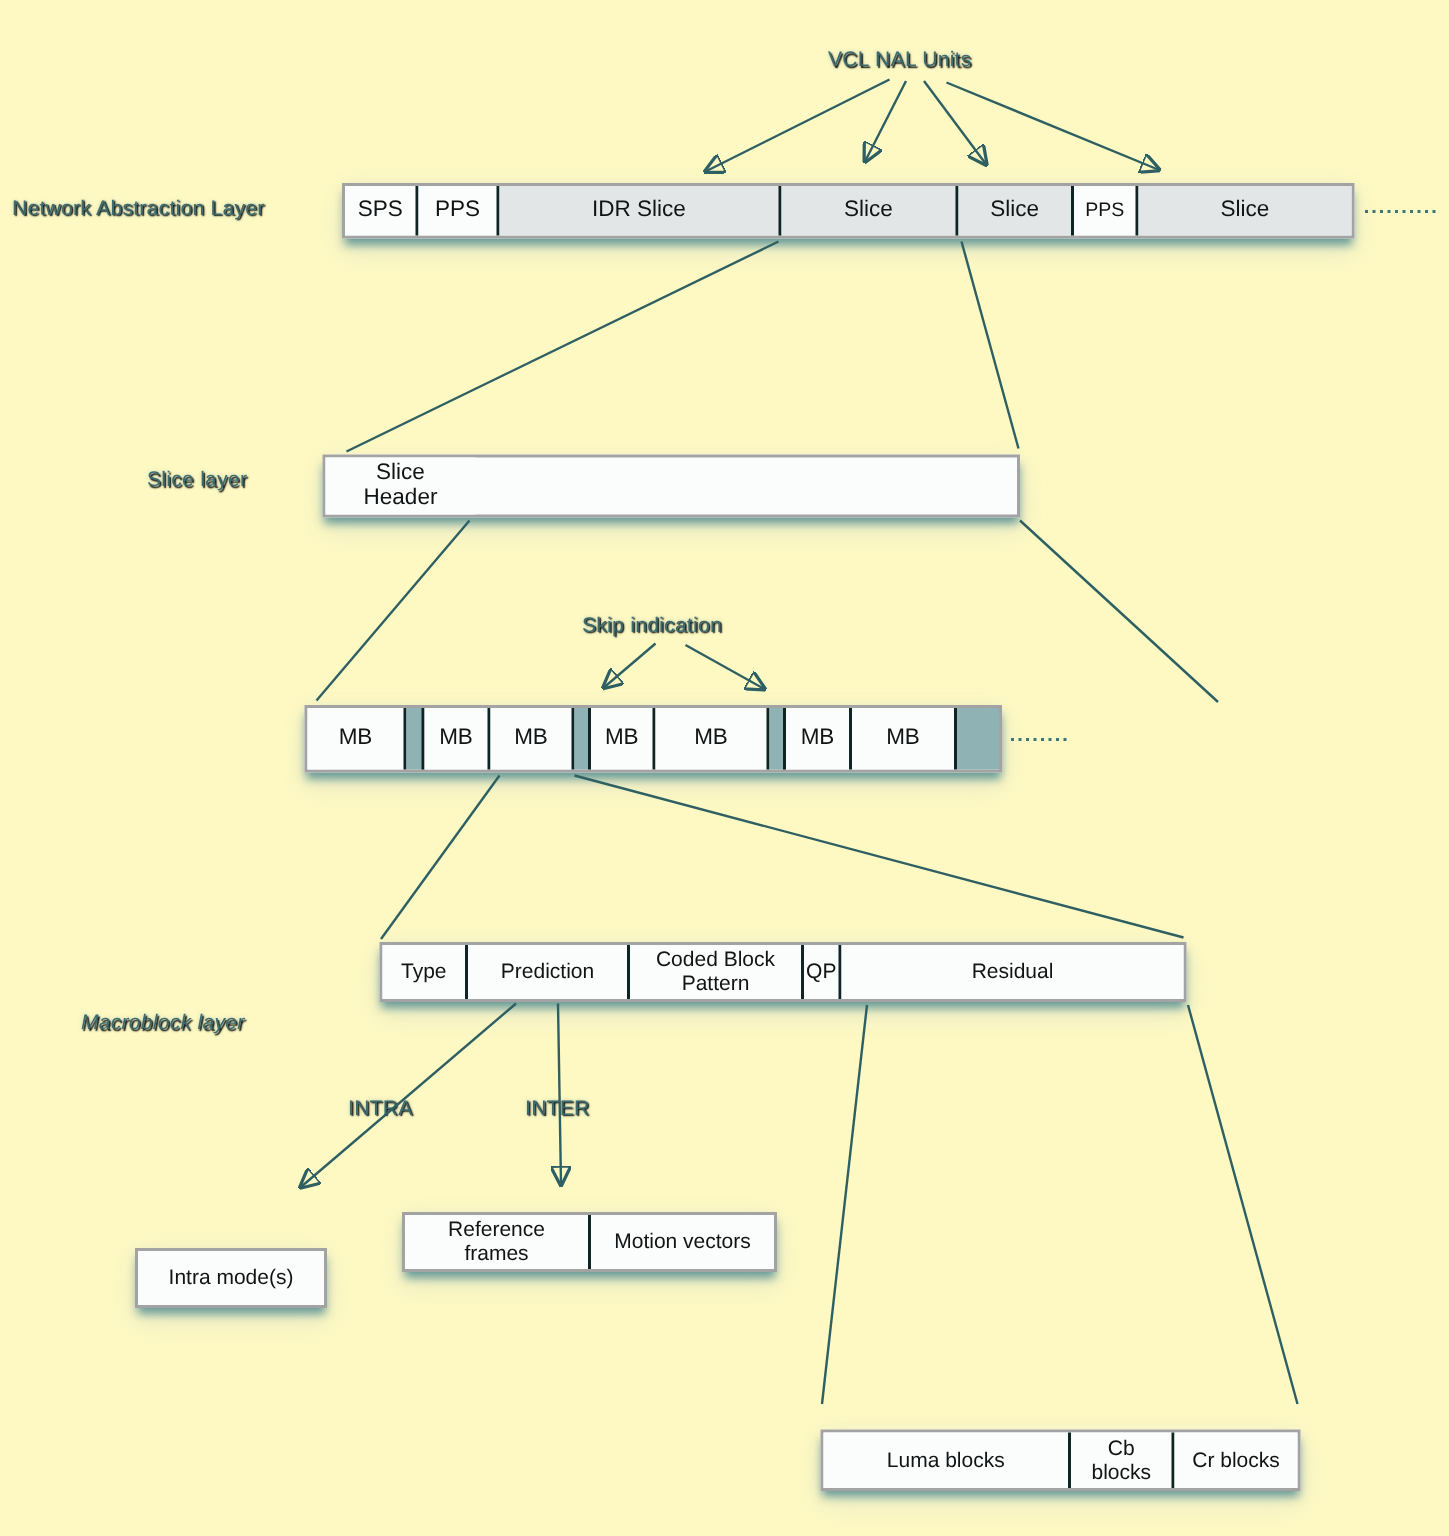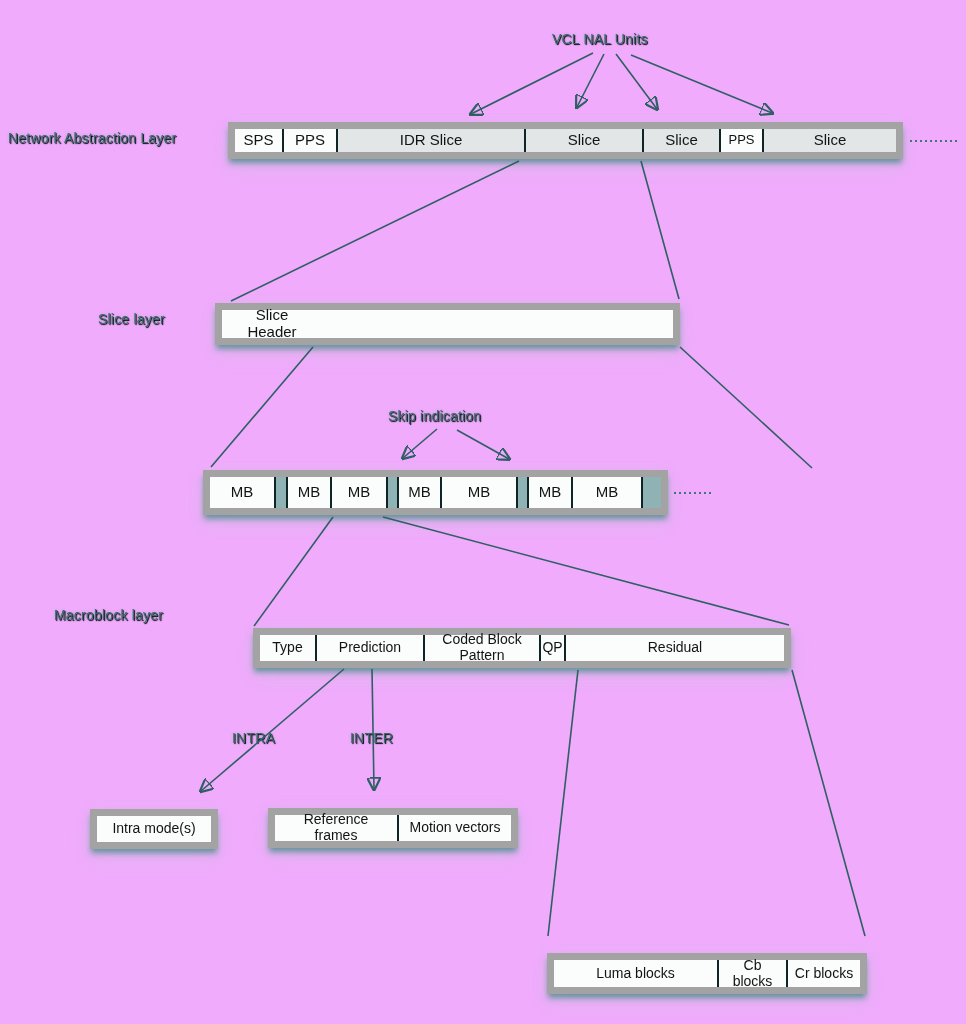--- a/index.html
+++ b/index.html
@@ -1,29 +1,29 @@
 <!DOCTYPE html>
 <html><head>
 <meta charset="utf-8">
 <style>
   html,body { margin:0; padding:0; background:#000; }
   #canvas {
-    position:relative; width:966px; height:1024px; background:#f0abfc;
+    position:relative; width:966px; height:1024px; background:#fef9c3;
     overflow:hidden; font-family:"Liberation Sans", sans-serif;
   }
   
   .ghost {
     position:absolute; font-size:14px; line-height:1.1; white-space:nowrap;
     color:#3c6b6f; letter-spacing:.2px; z-index:4;
     text-shadow:1px 1px 1px #000, 0 0 3px rgba(110,160,164,.45);
   }
   
   .row {
     position:absolute; display:flex; box-sizing:border-box;
-    border:7px solid #a3a3a3; background:#fbfcfc; z-index:2;
+    border:2px solid #a3a3a3; background:#fbfcfc; z-index:2;
     box-shadow:0 5px 6px -1px rgba(80,140,142,.85),
                0 10px 18px rgba(185,205,207,.28),
                0 0 14px rgba(205,222,224,.20);
   }
   .cell {
     box-sizing:border-box; flex-shrink:0; border-right:2px solid #0f2425;
     display:flex; align-items:center; justify-content:center; text-align:center;
     font-size:15px; line-height:1.12; color:#101414; background:#fbfcfc;
   }
   .cell:last-child { border-right:none; }
@@ -38,21 +38,21 @@
 </style>
 </head>
 <body>
 
 <div id="canvas">
 
   <div class="ghost" style="left:552px; top:32px;">VCL NAL Units</div>
   <div class="ghost" style="left:8px; top:131px;">Network Abstraction Layer</div>
   <div class="ghost" style="left:98px; top:312px;">Slice layer</div>
   <div class="ghost" style="left:388px; top:409px;">Skip indication</div>
-  <div class="ghost" style="left:54px; top:608px;">Macroblock layer</div>
+  <div class="ghost" style="left:54px; top:674px;font-style:italic;">Macroblock layer</div>
   <div class="ghost" style="left:232px; top:731px;">INTRA</div>
   <div class="ghost" style="left:350px; top:731px;">INTER</div>
 
   <div class="row" style="left:228px; top:122px; width:675px; height:37px;">
     <div class="cell" style="width:49px;">SPS</div>
     <div class="cell" style="width:54px;">PPS</div>
     <div class="cell gray" style="width:188px;">IDR Slice</div>
     <div class="cell gray" style="width:118px;">Slice</div>
     <div class="cell gray" style="width:77px;">Slice</div>
     <div class="cell f13" style="width:43px;">PPS</div>
@@ -78,21 +78,21 @@
   </div>
 
   <div class="row" style="left:253px; top:628px; width:538px; height:40px;">
     <div class="cell f14" style="width:57px;">Type</div>
     <div class="cell f14" style="width:108px;">Prediction</div>
     <div class="cell f14" style="width:116px; padding:0 2px;">Coded Block Pattern</div>
     <div class="cell f14" style="width:25px;">QP</div>
     <div class="cell f14 grow">Residual</div>
   </div>
 
-  <div class="row" style="left:90px; top:809px; width:128px; height:40px;">
+  <div class="row" style="left:90px; top:832px; width:128px; height:40px;">
     <div class="cell f14 grow">Intra mode(s)</div>
   </div>
 
   <div class="row" style="left:268px; top:808px; width:250px; height:40px;">
     <div class="cell f14" style="width:124px; padding:0 6px;">Reference frames</div>
     <div class="cell f14 grow">Motion vectors</div>
   </div>
 
   <div class="row" style="left:547px; top:939px; width:320px; height:41px;margin-top:14px;">
     <div class="cell f14" style="width:165px;">Luma blocks</div>

